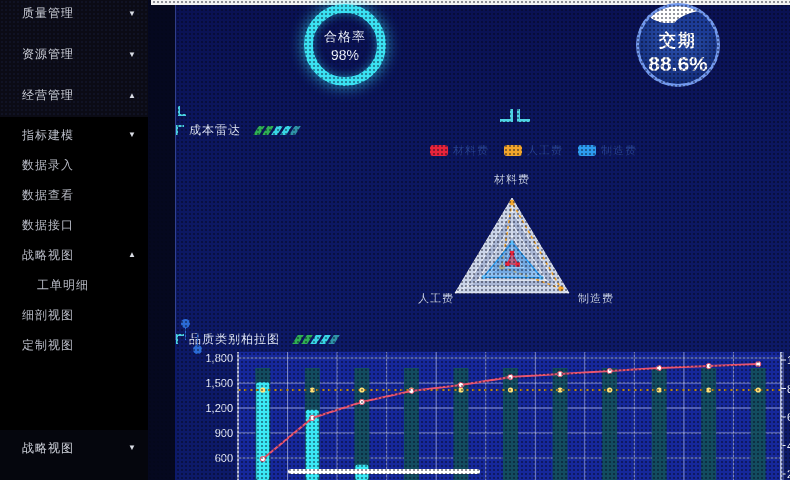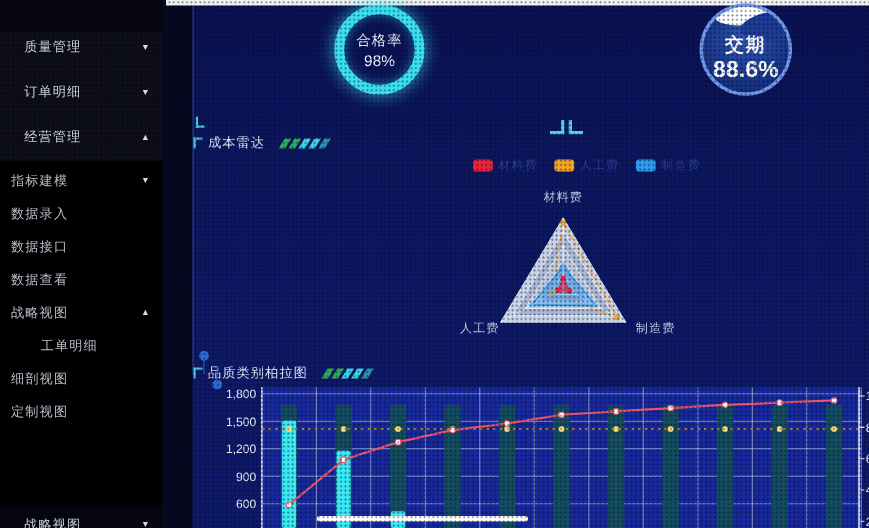--- a/index.html
+++ b/index.html
@@ -2,27 +2,27 @@
 <html><head>
 <meta charset="utf-8">
 <style>
   html,body{margin:0;padding:0;background:#000;}
   *{box-sizing:border-box;}
   .page{position:relative;width:790px;height:480px;overflow:hidden;
         font-family:"Liberation Sans",sans-serif;background:#05060d;}
 
   
   .sidebar{position:absolute;left:0;top:0;width:148px;height:400px;background:#0b0b15;
-    background-image:radial-gradient(rgba(20,24,48,.55) 1px,transparent 1.1px);background-size:4px 4px;margin-top:29px;}
+    background-image:radial-gradient(rgba(20,24,48,.55) 1px,transparent 1.1px);background-size:4px 4px;}
   .side-top{position:absolute;top:-7px;left:0;right:0;}
   .side-group{position:relative;height:41px;line-height:41px;padding-left:22px;
     color:#ced1da;font-size:12px;letter-spacing:1px;cursor:pointer;}
   .side-caret{position:absolute;right:11px;top:0;font-size:8px;color:#d9dce4;}
   .side-sub{position:absolute;top:117px;left:0;right:0;height:313px;background:#000;padding-top:3px;}
-  .side-item{position:relative;height:30px;line-height:30px;padding-left:10px;
+  .side-item{position:relative;height:30px;line-height:30px;padding-left:22px;
     color:#b8bbc6;font-size:12px;letter-spacing:1px;cursor:pointer;}
   .side-item.indent1{padding-left:37px;}
   .side-bot{position:absolute;top:430px;left:0;right:0;bottom:0;}
   .side-bot .side-group{height:36px;line-height:36px;}
 
   
   .main{position:absolute;left:148px;top:0;width:642px;height:480px;
     background:linear-gradient(180deg,#0a1152 0%,#0c1760 34%,#0d1966 70%,#0d1a69 100%);}
   .texture{position:absolute;inset:0;z-index:40;pointer-events:none;
     background-image:radial-gradient(rgba(3,6,22,.42) .8px,transparent 1px);background-size:4px 4px;}
@@ -77,28 +77,28 @@
   .orn{position:absolute;left:352px;top:109px;z-index:5;}
 </style>
 </head>
 <body>
 
 <div class="page">
 
   <aside class="sidebar">
     <div class="side-top">
         <div class="side-group"><span>质量管理</span><span class="side-caret">▼</span></div>
-        <div class="side-group"><span>订单明细</span><span class="side-caret">▼</span></div>
+        <div class="side-group"><span>资源管理</span><span class="side-caret">▼</span></div>
         <div class="side-group"><span>经营管理</span><span class="side-caret">▲</span></div>
       </div>
     <div class="side-sub">
         <div class="side-item"><span>指标建模</span><span class="side-caret">▼</span></div>
         <div class="side-item"><span>数据录入</span></div>
+        <div class="side-item"><span>数据查看</span></div>
         <div class="side-item"><span>数据接口</span></div>
-        <div class="side-item"><span>数据查看</span></div>
         <div class="side-item"><span>战略视图</span><span class="side-caret">▲</span></div>
         <div class="side-item indent1"><span>工单明细</span></div>
         <div class="side-item"><span>细剖视图</span></div>
         <div class="side-item"><span>定制视图</span></div>
       </div>
     <div class="side-bot">
         <div class="side-group"><span>战略视图</span><span class="side-caret">▼</span></div>
       </div>
   </aside>
 

